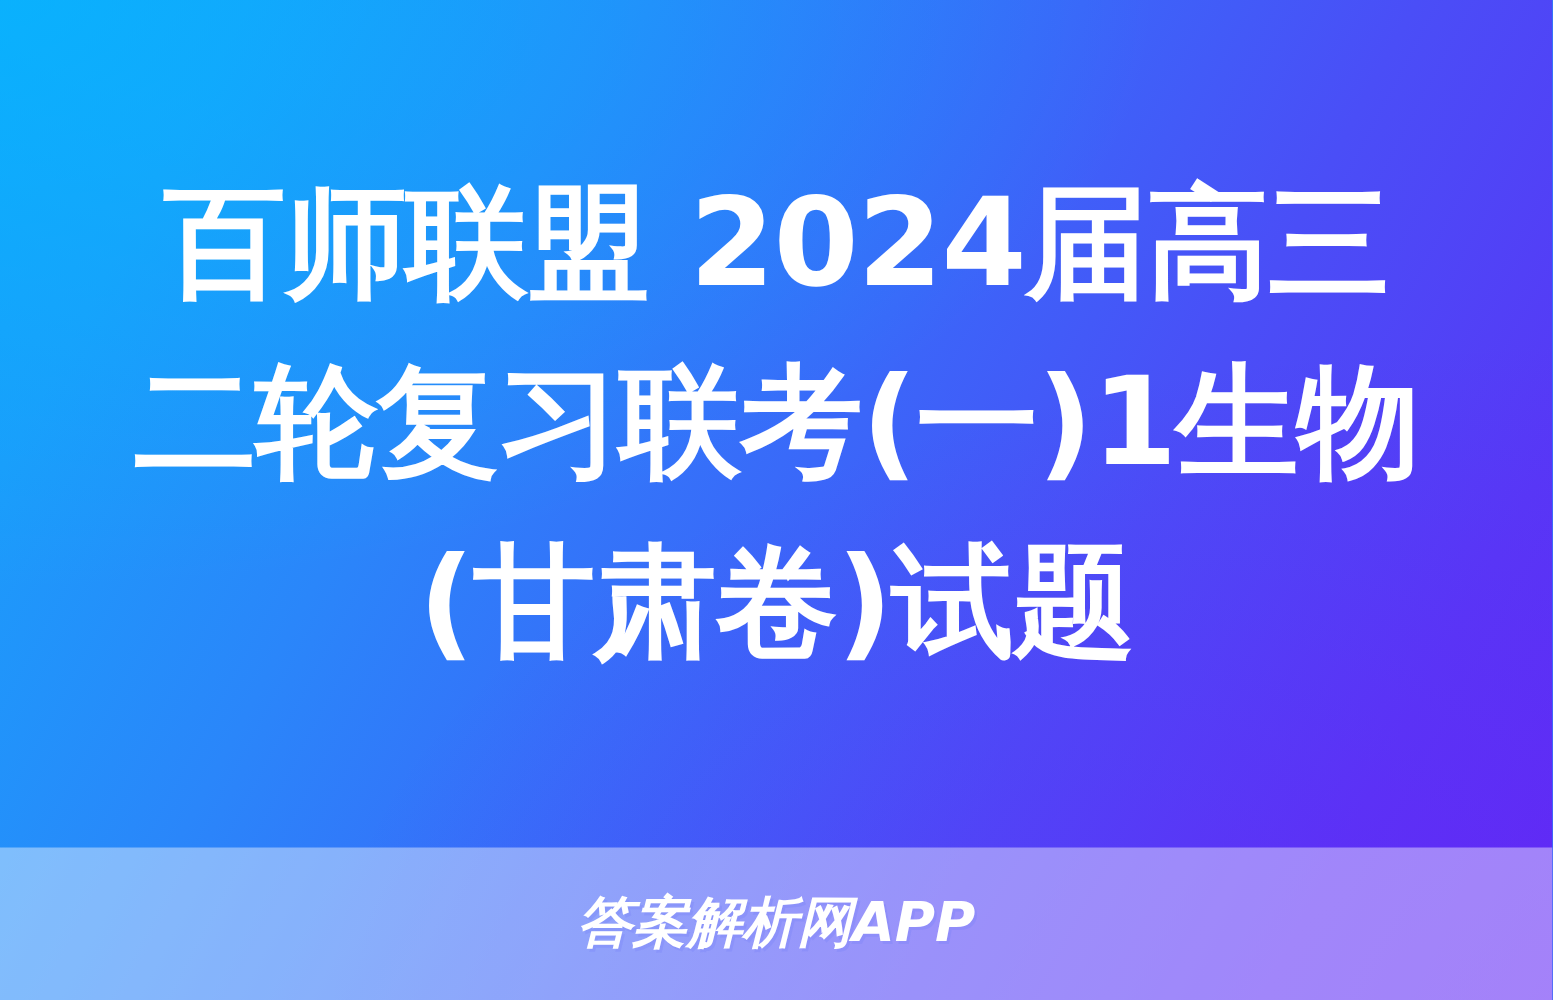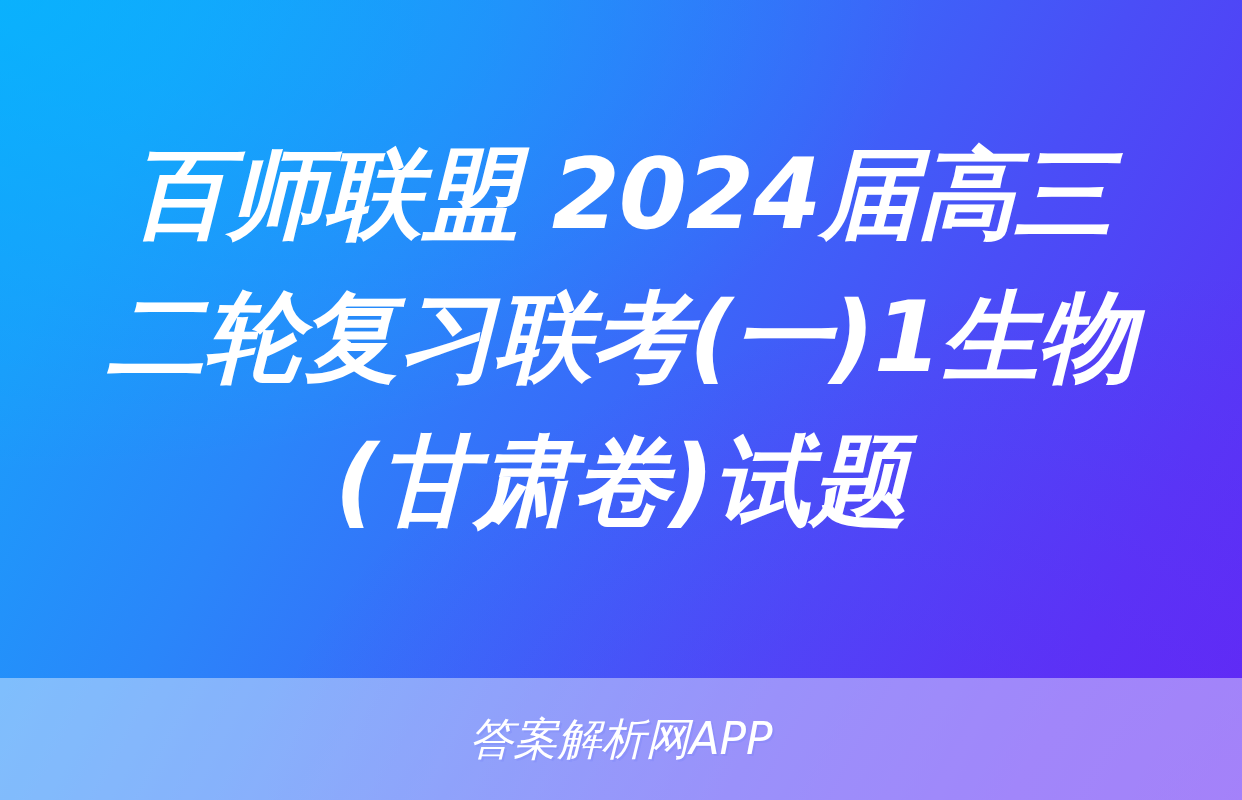--- a/index.html
+++ b/index.html
@@ -61,21 +61,20 @@
   }
 
   .headline {
     margin: 12px;
     width: 100%;
     text-align: center;
     color: #FFFFFF;
     font-family: "DejaVu Sans", "Liberation Sans", sans-serif;
     font-size: 98px;
     font-weight: 700;
-    font-style: italic;
     line-height: 1.46;
     letter-spacing: -1px;
     word-break: break-all;
     text-rendering: geometricPrecision;
   }
 
   
   .watermark-band {
     position: absolute;
     left: 0;
@@ -87,21 +86,21 @@
     display: flex;
     align-items: center;
     justify-content: center;
   }
 
   .watermark-text {
     margin: 0;
     color: #FFFFFF;
     font-family: "DejaVu Sans", "Liberation Sans", sans-serif;
     font-size: 44px;
-    font-weight: 400;
+    font-weight: 700;
     font-style: italic;
     letter-spacing: 0px;
     line-height: 1;
     white-space: nowrap;
     text-shadow: 2px 2px 0 rgba(120, 130, 250, .30);
   }
 </style>
 </head>
 <body>
 

